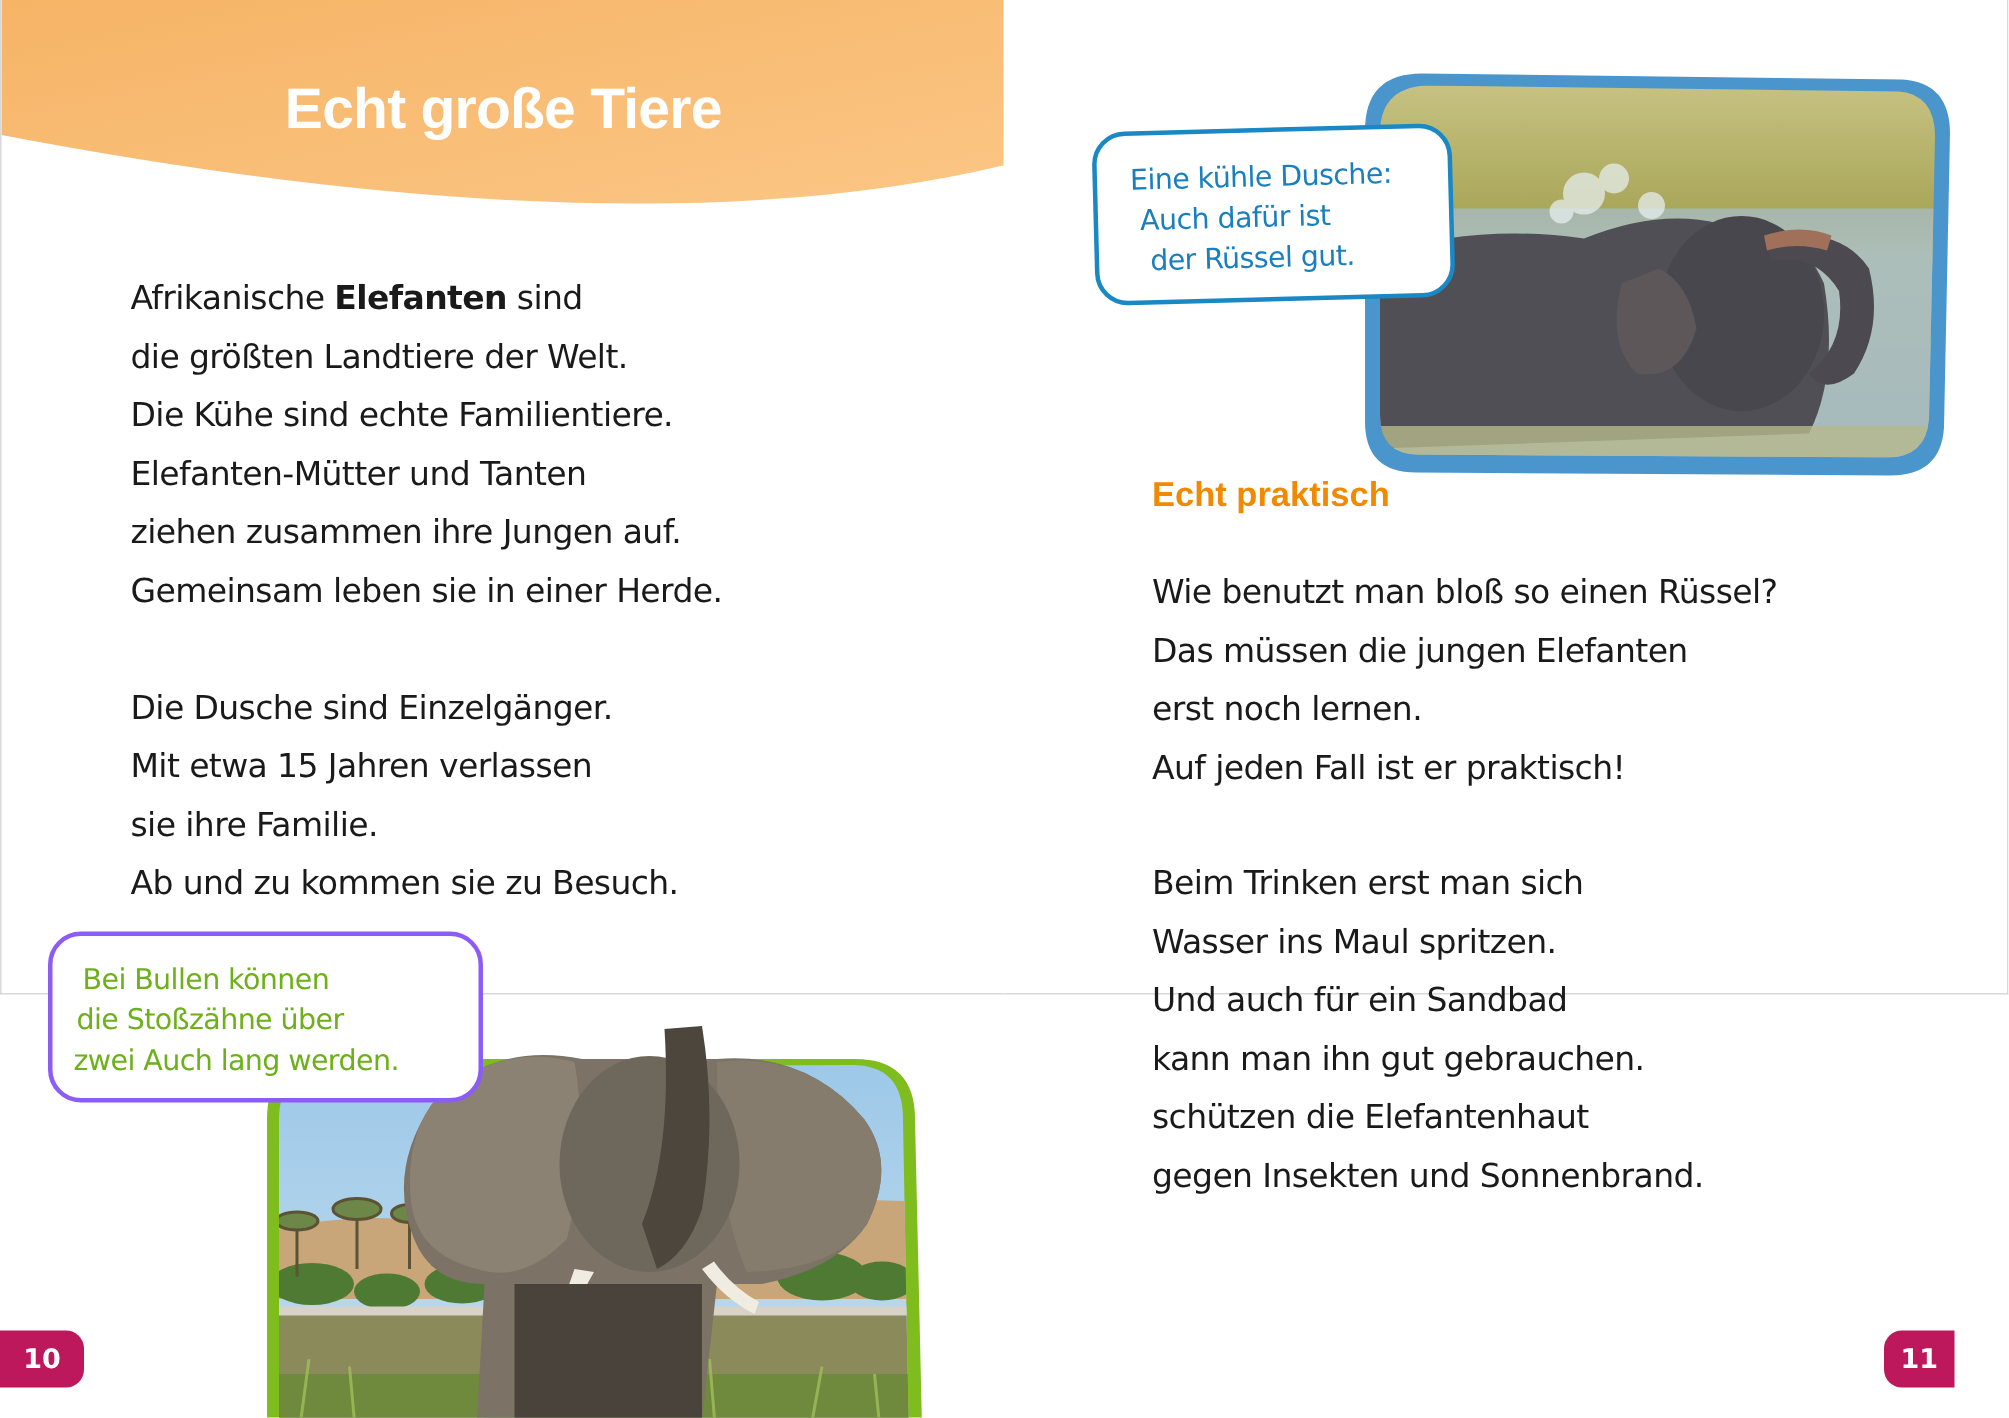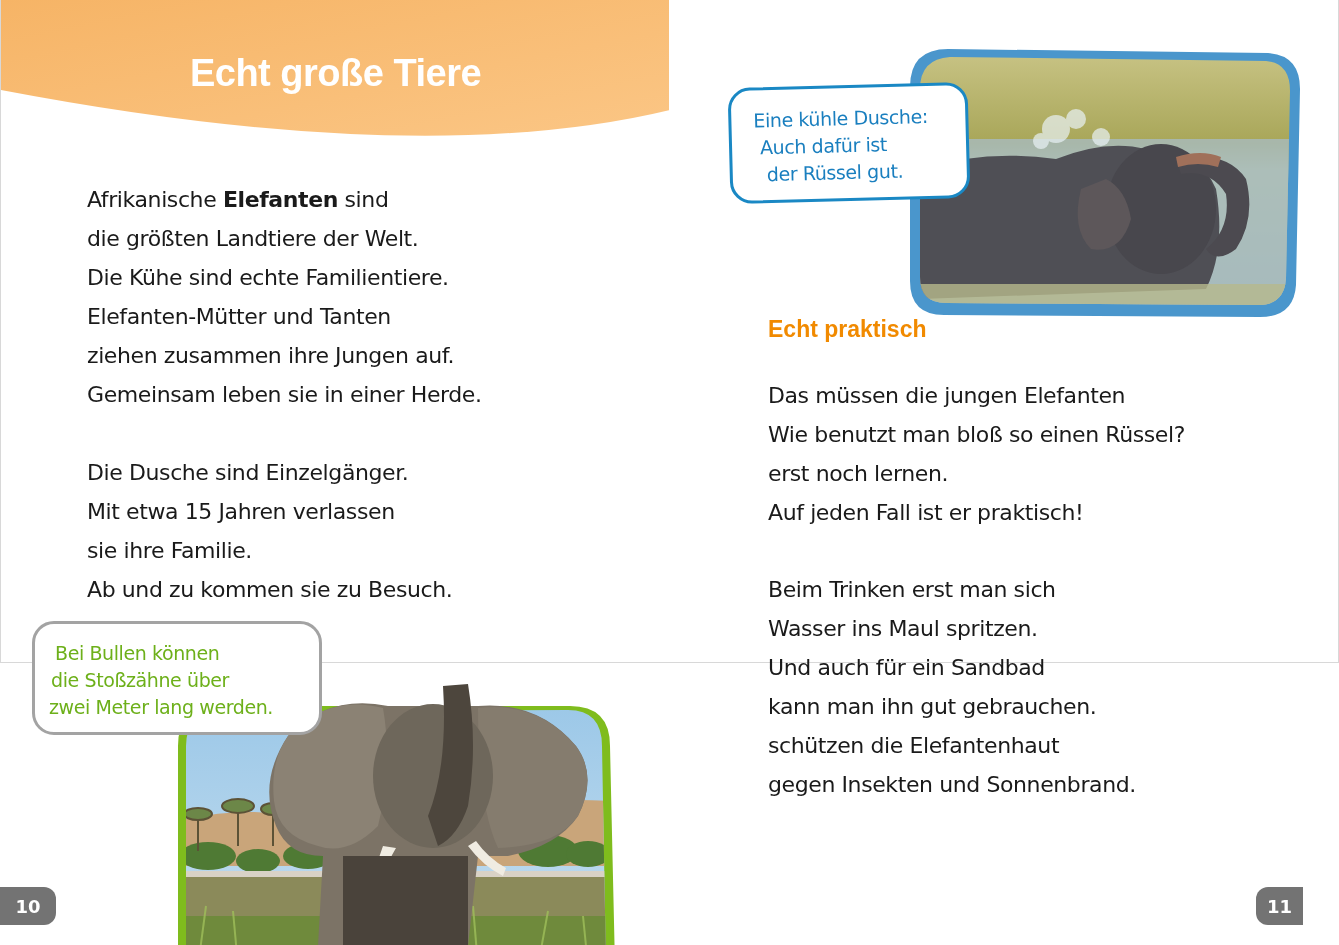--- a/index.html
+++ b/index.html
@@ -38,40 +38,40 @@
     .right-text-2 { left: 768px; top: 570px; }
 
     .bubble {
       position: absolute; background: #fff; box-sizing: border-box;
       font-family: "DejaVu Sans", sans-serif; font-size: 19px; line-height: 27px;
       letter-spacing: -0.4px;
     }
     .bubble .line { display: block; white-space: nowrap; }
     .bubble-green {
       left: 32px; top: 621px; width: 290px; height: 114px;
-      border: 3px solid #a3a3a3; border-radius: 22px; color: #6db01a;
+      border: 3px solid #8b5cf6; border-radius: 22px; color: #6db01a;
       padding: 16px 0 0 20px;
     }
     .bubble-blue {
       left: 729px; top: 85px; width: 240px; height: 116px;
       border: 3px solid #1a88c4; border-radius: 22px; color: #1a7fbf;
       padding: 17px 0 0 22px;
       transform: rotate(-1.5deg);
     }
 
     .photo { position: absolute; overflow: visible; }
     .photo-frame-green {
       left: 178px; top: 706px; width: 437px; height: 260px;
     }
     .photo-frame-blue {
       left: 906px; top: 49px; width: 395px; height: 270px;
     }
 
     .page-num {
-      position: absolute; top: 887px; height: 38px; background: #737373; color: #fff;
+      position: absolute; top: 887px; height: 38px; background: #be185d; color: #fff;
       font-family: "DejaVu Sans", sans-serif; font-weight: bold; font-size: 18px;
       display: flex; align-items: center; justify-content: center;
     }
     .page-num-left { left: 0; width: 56px; border-radius: 0 12px 12px 0; }
     .page-num-right { left: 1256px; width: 47px; border-radius: 12px 0 0 12px; }
   </style>
 </head>
 <body>
 
 <div class="page page-left">
@@ -155,21 +155,21 @@
     <path d="M265 -20 L290 -22 Q300 40 290 100 Q280 130 260 140 L250 110 Q270 60 265 -20 Z" fill="#4d463d"></path>
     <path d="M205 140 Q198 160 195 170 L205 172 Q210 155 218 142 Z" fill="#f0ece2"></path>
     <path d="M290 140 Q305 160 325 170 L328 162 Q310 152 298 135 Z" fill="#f0ece2"></path>
     <rect x="165" y="150" width="125" height="95" fill="#4a433b"></rect>
   </g>
 </svg>
 
 <div class="bubble bubble-green">
   <span class="line">Bei Bullen können</span>
   <span class="line" style="margin-left:-4px">die Stoßzähne über</span>
-  <span class="line" style="margin-left:-6px">zwei Meter lang werden.</span>
+  <span class="line" style="margin-left:-6px">zwei Auch lang werden.</span>
 </div>
 
 <svg class="photo photo-frame-blue" width="395" height="270" viewBox="0 0 395 270">
   <defs>
     <clipPath id="clipB">
         <path d="M14 228 L14 40 Q14 10 44 8 L360 12 Q384 14 384 42 L380 230 Q378 256 352 256 L40 254 Q14 254 14 228 Z"></path>
       </clipPath>
     <linearGradient id="bgB" x1="0" y1="0" x2="0" y2="1">
       <stop offset="0" stop-color="#c9c486"></stop>
       <stop offset="0.35" stop-color="#a8a658"></stop>
@@ -197,22 +197,22 @@
 </svg>
 
 <div class="bubble bubble-blue">
   <span class="line">Eine kühle Dusche:</span>
   <span class="line" style="margin-left:6px">Auch dafür ist</span>
   <span class="line" style="margin-left:12px">der Rüssel gut.</span>
 </div>
 
 <div class="section-heading">Echt praktisch</div>
 <div class="body-text right-text-1">
+  <span class="line">Wie benutzt man bloß so einen Rüssel?</span>
   <span class="line">Das müssen die jungen Elefanten</span>
-  <span class="line">Wie benutzt man bloß so einen Rüssel?</span>
   <span class="line">erst noch lernen.</span>
   <span class="line">Auf jeden Fall ist er praktisch!</span>
 </div>
 <div class="body-text right-text-2">
   <span class="line">Beim Trinken erst man sich</span>
   <span class="line">Wasser ins Maul spritzen.</span>
   <span class="line">Und auch für ein Sandbad</span>
   <span class="line">kann man ihn gut gebrauchen.</span>
   <span class="line">schützen die Elefantenhaut</span>
   <span class="line">gegen Insekten und Sonnenbrand.</span>

